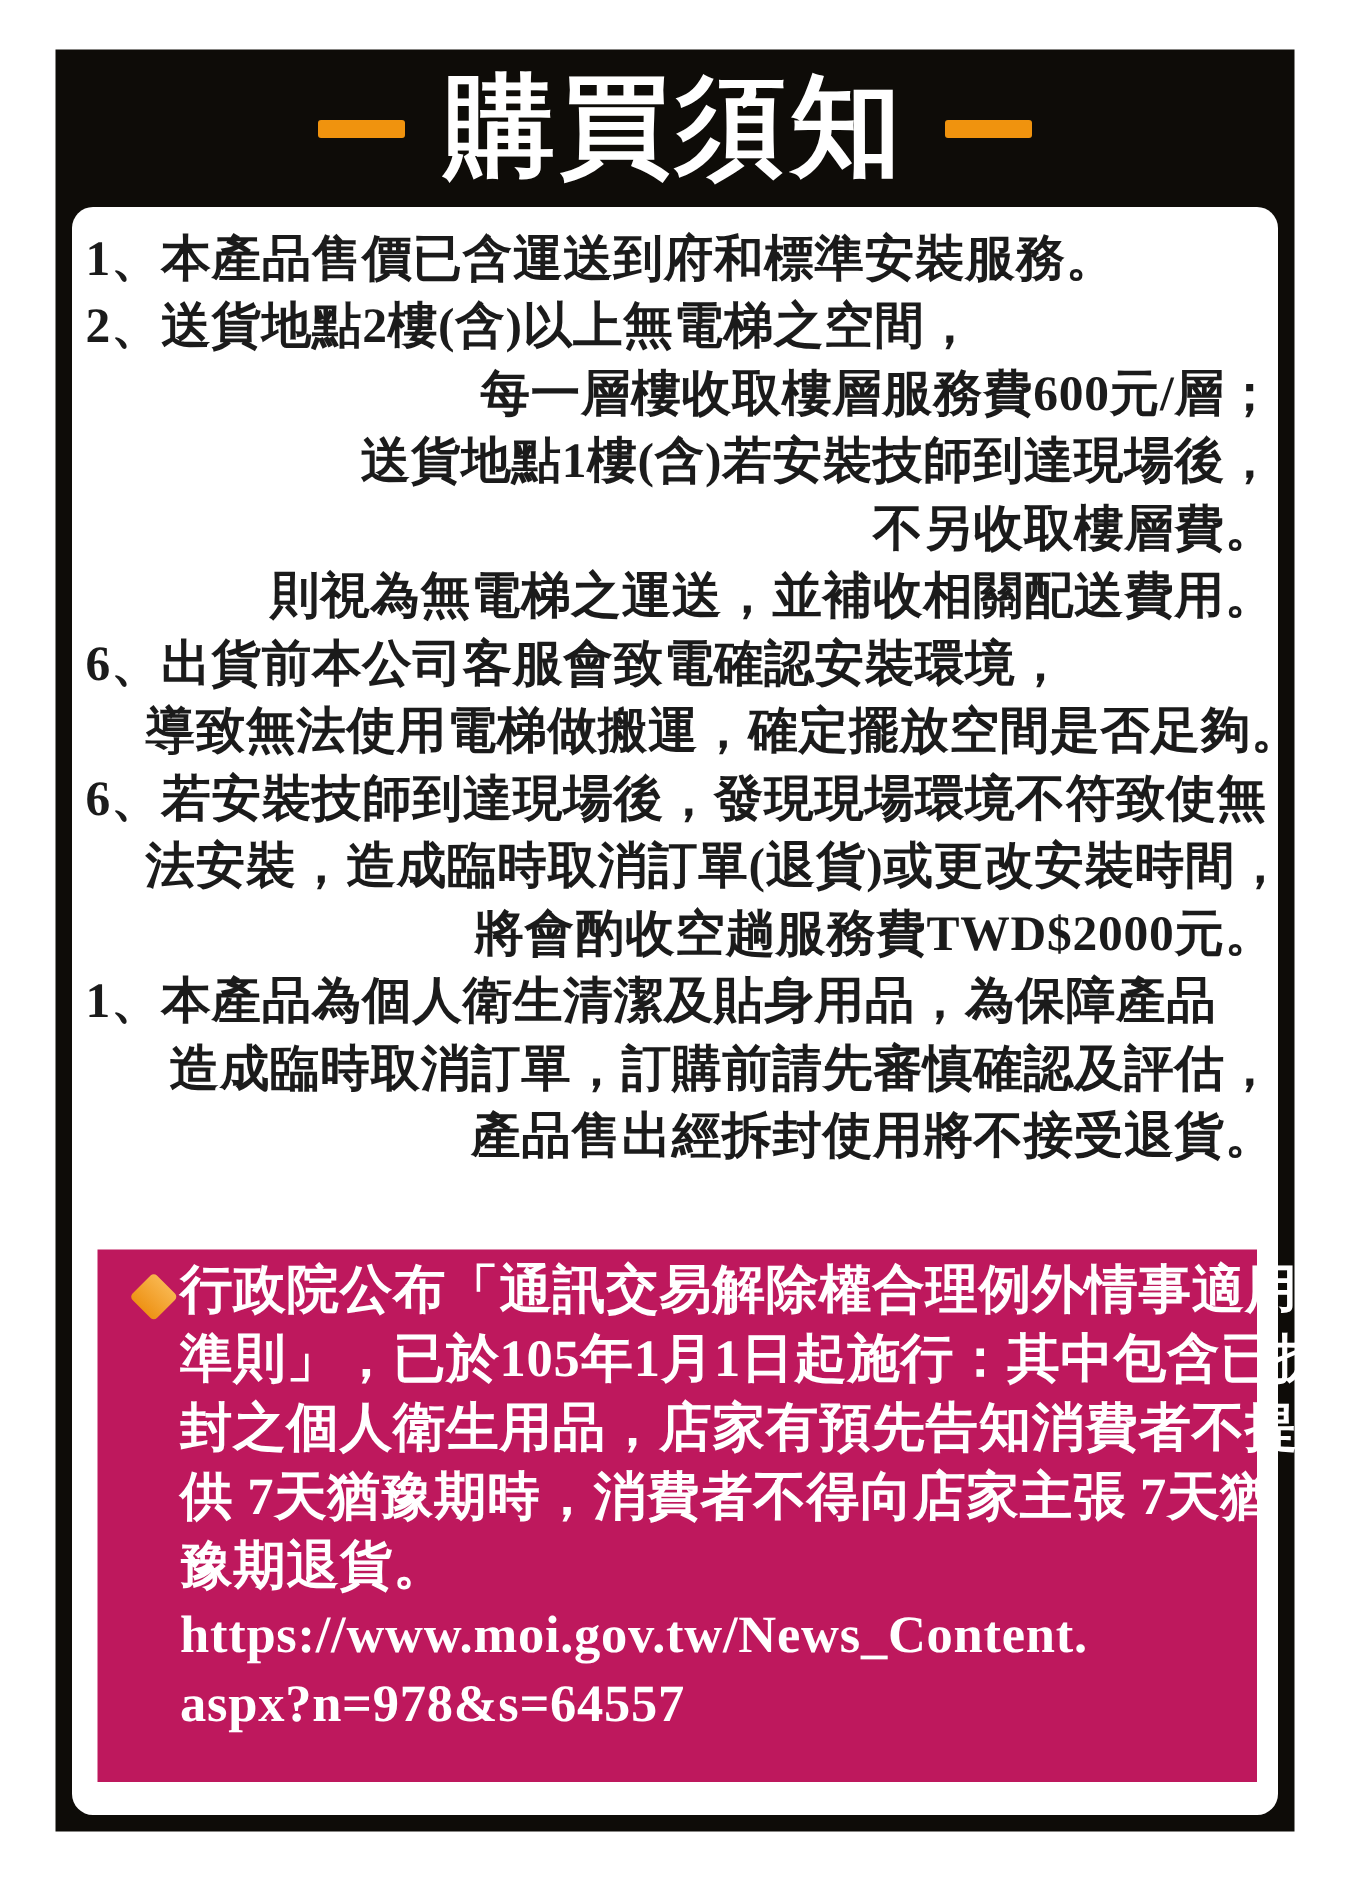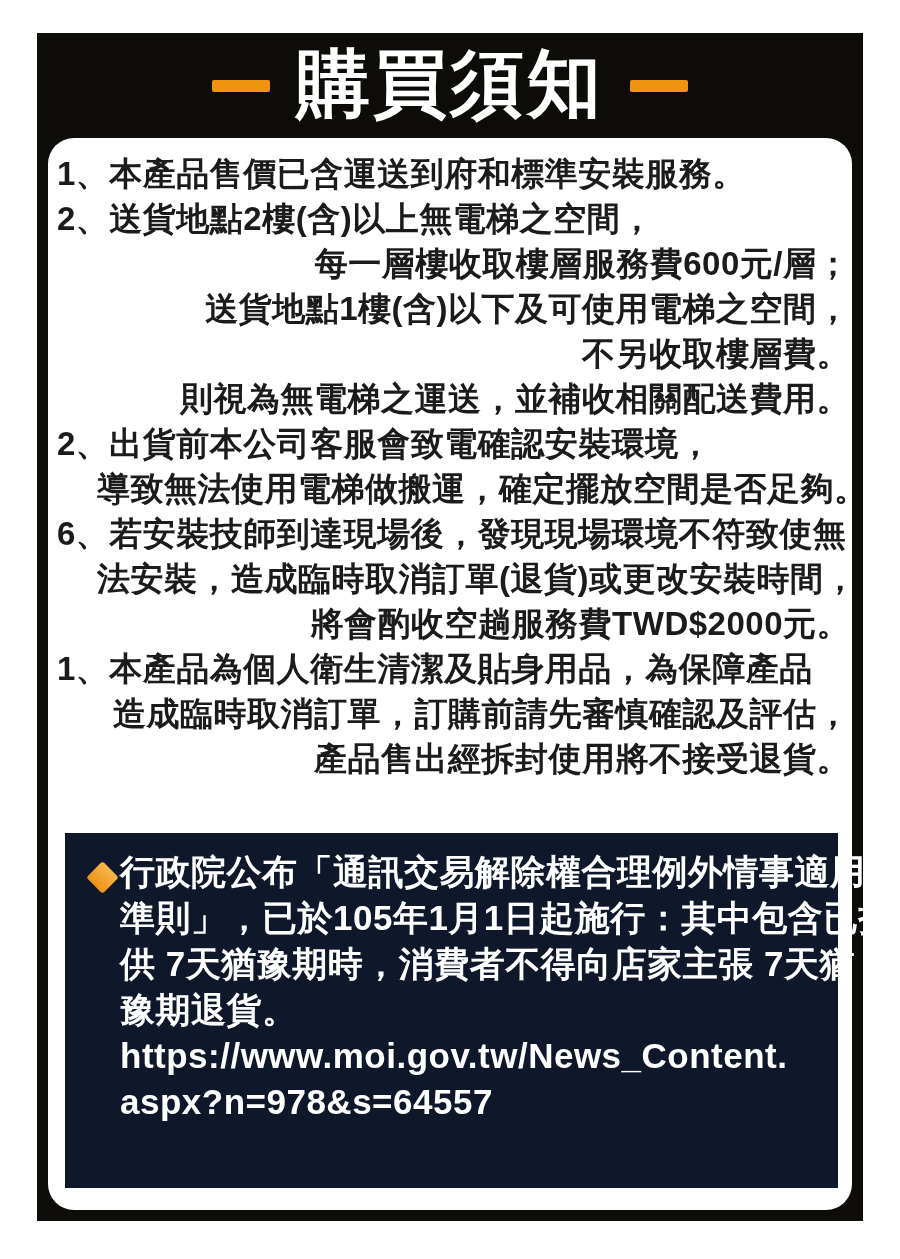--- a/index.html
+++ b/index.html
@@ -54,21 +54,22 @@
     white-space: nowrap;
     transform: translateY(-2px);
   }
   .panel {
     position: absolute;
     left: 11px;
     top: 105px;
     right: 11px;
     bottom: 11px;
     background: #ffffff;
-    border-radius: 26px;
+    border-radius: 14px;
+    font-family: Liberation Serif, serif;
   }
   .notice {
     position: absolute;
     left: 9px;
     top: 13px;
     right: 2px;
     color: #1b1b1b;
     font-size: 33px;
     line-height: 45px;
     font-weight: 600;
@@ -80,23 +81,23 @@
   .notice .line.cont {
     padding-left: 40px;
     text-align: right;
   }
   .regbox {
     position: absolute;
     left: 17px;
     top: 695px;
     width: 773px;
     height: 355px;
-    background: #0f172a;
+    background: #be185d;
     box-sizing: border-box;
-    padding: 16px 10px 0 20px;
+    padding: 4px 10px 0 20px;
     color: #ffffff;
     font-size: 35px;
     line-height: 46px;
     font-weight: 600;
     letter-spacing: 0.5px;
   }
   .regbox .rline {
     white-space: nowrap;
   }
   .regbox .rline.cont {
@@ -128,37 +129,38 @@
       <span class="dash"></span>
       <span class="title">購買須知</span>
       <span class="dash"></span>
     </div>
 
     <div class="panel">
       <div class="notice" id="notice-list">
           <div class="line num">1、本產品售價已含運送到府和標準安裝服務。</div>
           <div class="line num">2、送貨地點2樓(含)以上無電梯之空間，</div>
           <div class="line cont">每一層樓收取樓層服務費600元/層；</div>
-          <div class="line cont">送貨地點1樓(含)以下及可使用電梯之空間，</div>
+          <div class="line cont">送貨地點1樓(含)若安裝技師到達現場後，</div>
           <div class="line cont">不另收取樓層費。</div>
           <div class="line cont">則視為無電梯之運送，並補收相關配送費用。</div>
-          <div class="line num">2、出貨前本公司客服會致電確認安裝環境，</div>
+          <div class="line num">6、出貨前本公司客服會致電確認安裝環境，</div>
           <div class="line cont">導致無法使用電梯做搬運，確定擺放空間是否足夠。</div>
           <div class="line num">6、若安裝技師到達現場後，發現現場環境不符致使無</div>
           <div class="line cont">法安裝，造成臨時取消訂單(退貨)或更改安裝時間，</div>
           <div class="line cont">將會酌收空趟服務費TWD$2000元。</div>
           <div class="line num">1、本產品為個人衛生清潔及貼身用品，為保障產品</div>
           <div class="line cont">造成臨時取消訂單，訂購前請先審慎確認及評估，</div>
           <div class="line cont">產品售出經拆封使用將不接受退貨。</div>
         </div>
       <div class="regbox" id="regulation-box">
           <div class="rline first"><span class="diamond-wrap">
               <span class="diamond"></span>
             </span><span>行政院公布「通訊交易解除權合理例外情事適用</span></div>
           <div class="rline cont">準則」，已於105年1月1日起施行：其中包含已拆</div>
+          <div class="rline cont">封之個人衛生用品，店家有預先告知消費者不提</div>
           <div class="rline cont">供 7天猶豫期時，消費者不得向店家主張 7天猶</div>
           <div class="rline cont">豫期退貨。</div>
           <div class="rline cont">https://www.moi.gov.tw/News_Content.</div>
           <div class="rline cont">aspx?n=978&amp;s=64557</div>
         </div>
     </div>
 
   </div>
 </div>
 

